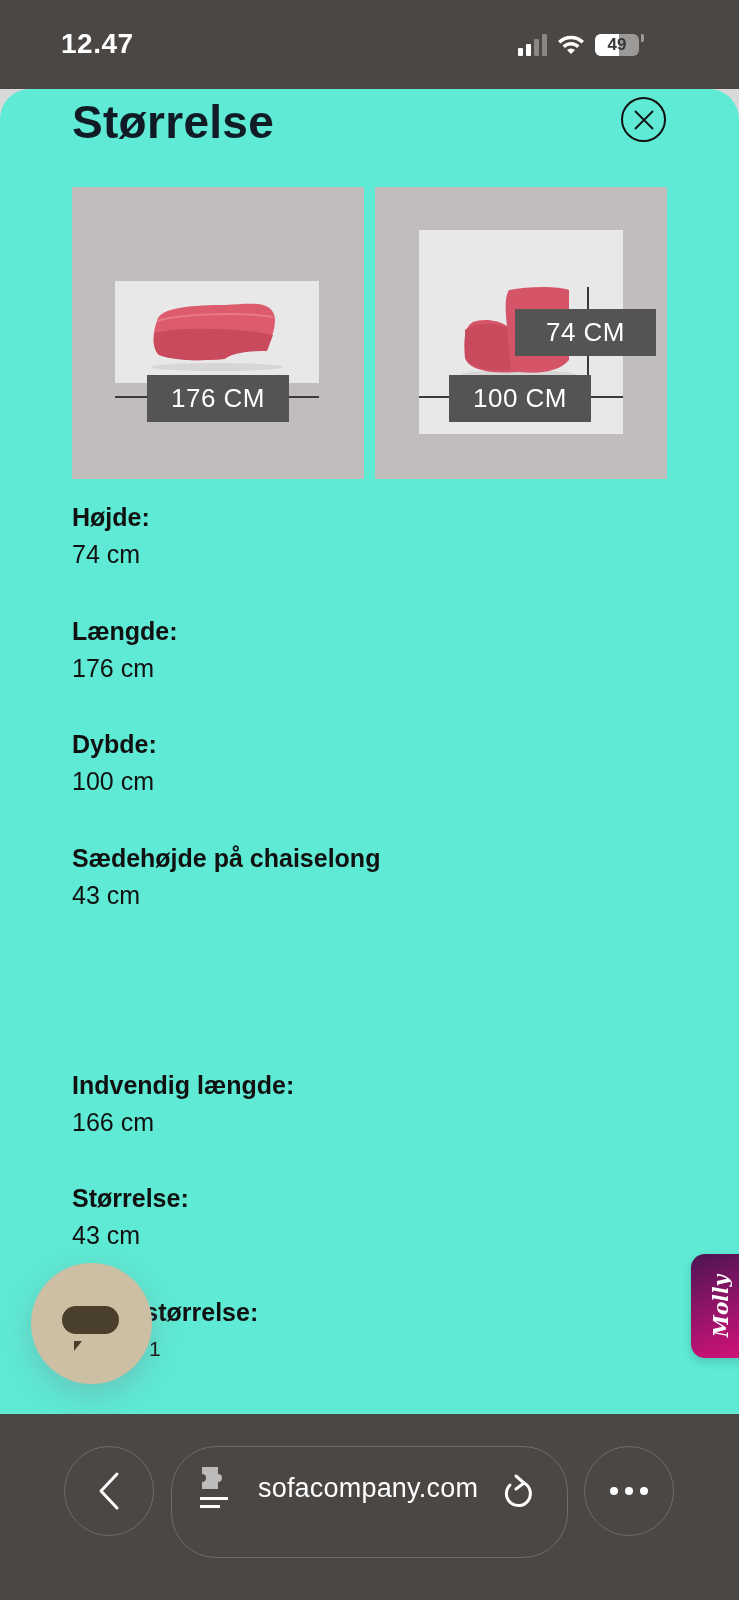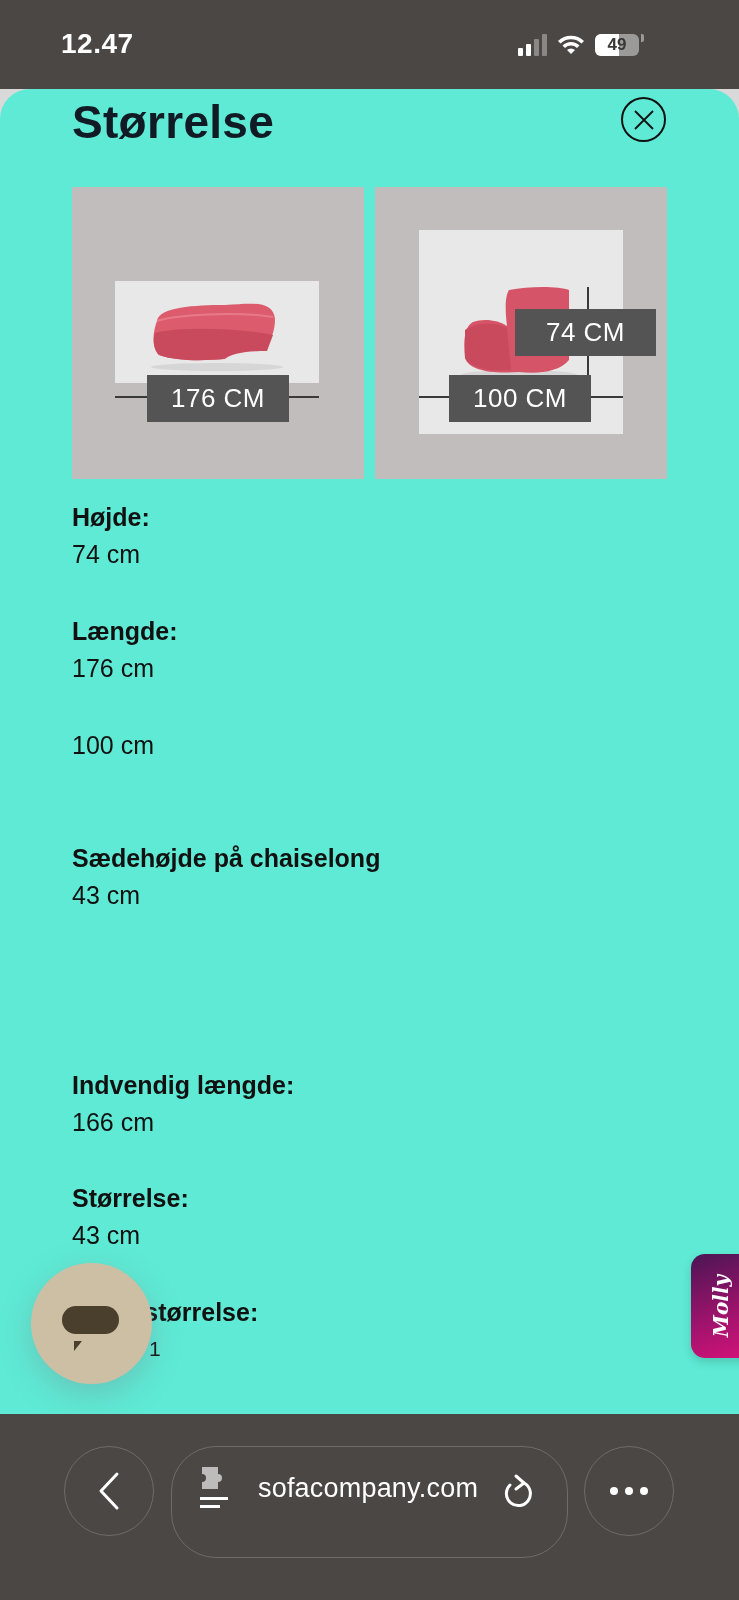--- a/index.html
+++ b/index.html
@@ -107,20 +107,21 @@
   <div class="specs">
     <div class="spec">
       <div class="spec-label">Højde:</div>
       <div class="spec-value">74 cm</div>
     </div>
     <div class="spec">
       <div class="spec-label">Længde:</div>
       <div class="spec-value">176 cm</div>
     </div>
     <div class="spec">
+      <div class="spec-label">Dybde:</div>
       <div class="spec-value">100 cm</div>
     </div>
     <div class="spec">
       <div class="spec-label">Sædehøjde på chaiselong</div>
       <div class="spec-value">43 cm</div>
     </div>
     <div class="spec">
     </div>
     <div class="spec">
       <div class="spec-label">Indvendig længde:</div>

